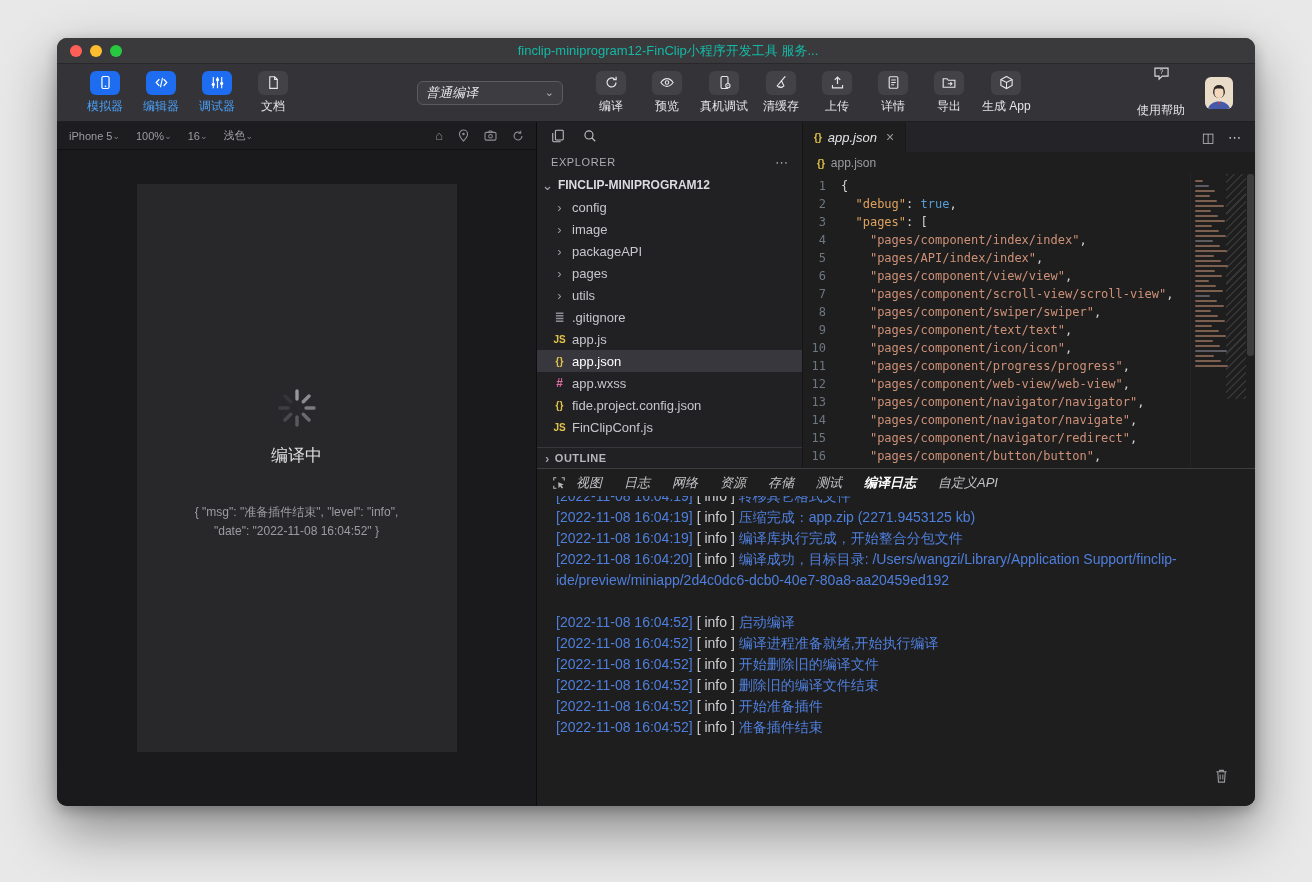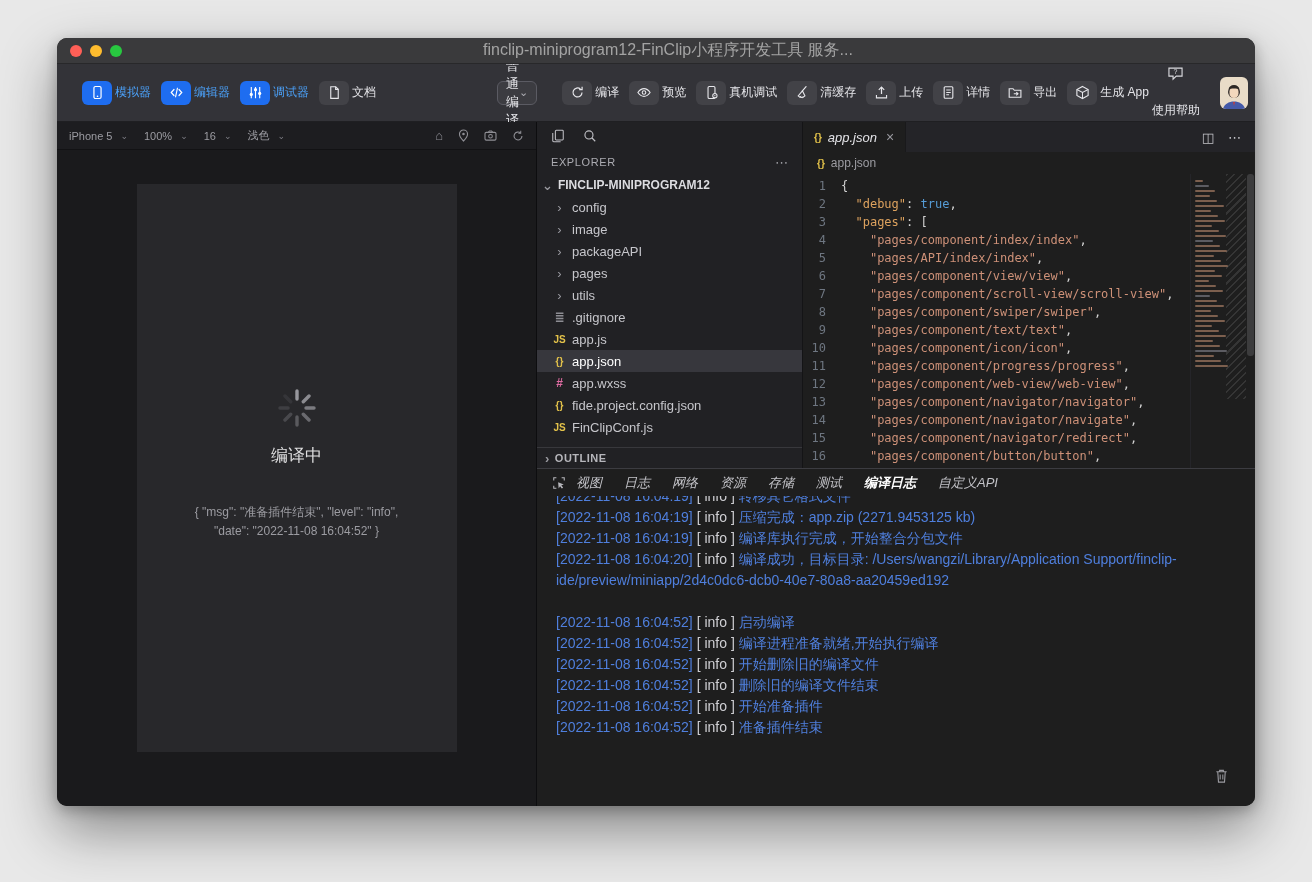--- a/index.html
+++ b/index.html
@@ -9,47 +9,47 @@
   .window { position:absolute; left:57px; top:38px; width:1198px; height:768px;
             background:#1e1e1e; border-radius:10px; overflow:hidden;
             box-shadow:0 24px 55px rgba(0,0,0,.42), 0 4px 14px rgba(0,0,0,.25);
             display:flex; flex-direction:column; }
   
   .titlebar { flex:0 0 26px; background:#3a3a3c; border-bottom:1px solid #28282a;
               position:relative; display:flex; align-items:center; }
   .traffic { display:flex; gap:8px; margin-left:13px; z-index:2; }
   .dot { width:12px; height:12px; border-radius:50%; }
   .dot.red{background:#ff5f57;} .dot.yellow{background:#febc2e;} .dot.green{background:#28c840;}
-  .title { position:absolute; left:0; right:0; text-align:center; color:#a3a3a3; font-size:16px;padding-left:24px; }
+  .title { position:absolute; left:0; right:0; text-align:center; color:#14b8a6; font-size:13px;padding-left:24px; }
   
   .toolbar { flex:0 0 58px; background:#333338; border-bottom:1px solid #1f1f22;
              display:flex; align-items:center; padding:0 22px; }
   .tb-group { display:flex; gap:4px; }
-  .tb-btn { display:flex; flex-direction:row; align-items:center; gap:3px; min-width:52px; padding:0 3px; cursor:default; }
+  .tb-btn { display:flex; flex-direction:column; align-items:center; gap:3px; min-width:52px; padding:0 3px; cursor:default; }
   .tb-tile { width:30px; height:24px; border-radius:6px; display:flex; align-items:center; justify-content:center; }
   .tile-blue { background:#1e6df0; }
   .tile-gray { background:#424247; }
   .tb-label { font-size:12px; white-space:nowrap; }
   .lbl-blue { color:#4ba0f7; } .lbl-white { color:#e4e4e8; }
   .compile-select { margin-left:118px; width:146px; height:24px; background:#3c3c41;
                     border:1px solid #5b5b63; border-radius:6px; color:#e6e6ea; font-size:13px;
-                    display:flex; align-items:center; justify-content:space-between; padding:0 8px; }
+                    display:flex; align-items:center; justify-content:space-between; padding:0 8px;font-style:italic; }
   .compile-select .caret { color:#aeaeb4; font-size:11px; }
   .tb-actions { display:flex; gap:4px; margin-left:22px; }
   .tb-right { margin-left:auto; display:flex; align-items:center; gap:20px; }
   .help-btn { display:flex; flex-direction:column; align-items:center; gap:21px; }
   .avatar { width:28px; height:32px; border-radius:6px; overflow:hidden; background:#e9dcc8; display:flex; align-items:flex-end; justify-content:center; }
   
   .body { flex:1; display:flex; min-height:0; }
   
   .sim-panel { flex:0 0 480px; background:#1a1a1c; border-right:1px solid #0d0d0f;
                display:flex; flex-direction:column; }
   .sim-bar { flex:0 0 28px; display:flex; align-items:center; gap:16px; padding:0 12px;
              color:#9c9ca2; font-size:11px; background:#1d1d20; border-bottom:1px solid #121214; }
-  .sim-dd { display:flex; align-items:center; gap:8px; white-space:nowrap; }
+  .sim-dd { display:flex; align-items:center; gap:0; white-space:nowrap; }
   .sim-dd .caret { font-size:9px; color:#7e7e85; }
   .sim-icons { margin-left:auto; display:flex; align-items:center; gap:15px; color:#8e8e94; font-size:13px; }
   .phone { width:320px; height:568px; background:#28282b; margin:34px auto 0; display:flex;
            flex-direction:column; align-items:center; }
   .spinner { margin-top:202px; }
   .sim-status { margin-top:14px; color:#dededf; font-size:17px; }
   .sim-msg { margin-top:36px; color:#9c9ca2; font-size:12px; line-height:19px; text-align:center; width:270px; }
   
   .right-col { flex:1; display:flex; flex-direction:column; min-width:0; }
   .top-split { flex:0 0 346px; display:flex; min-height:0; }

